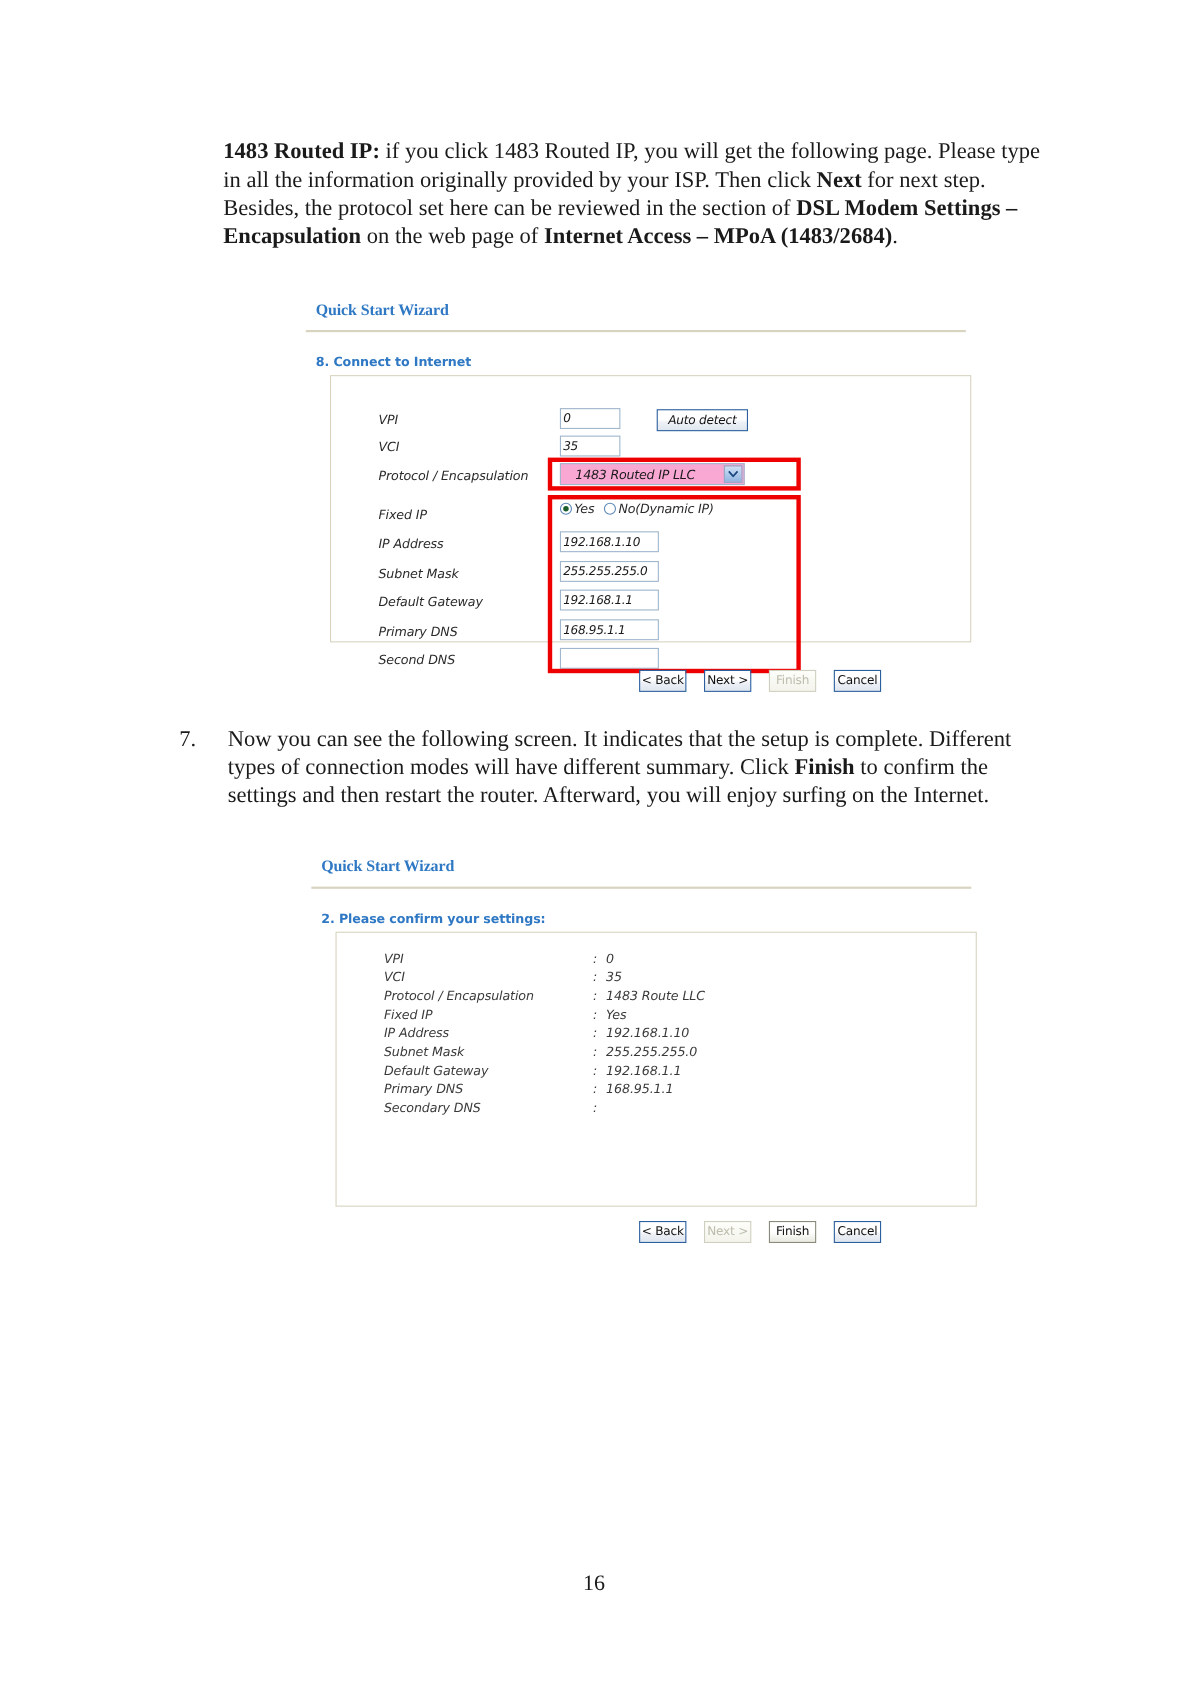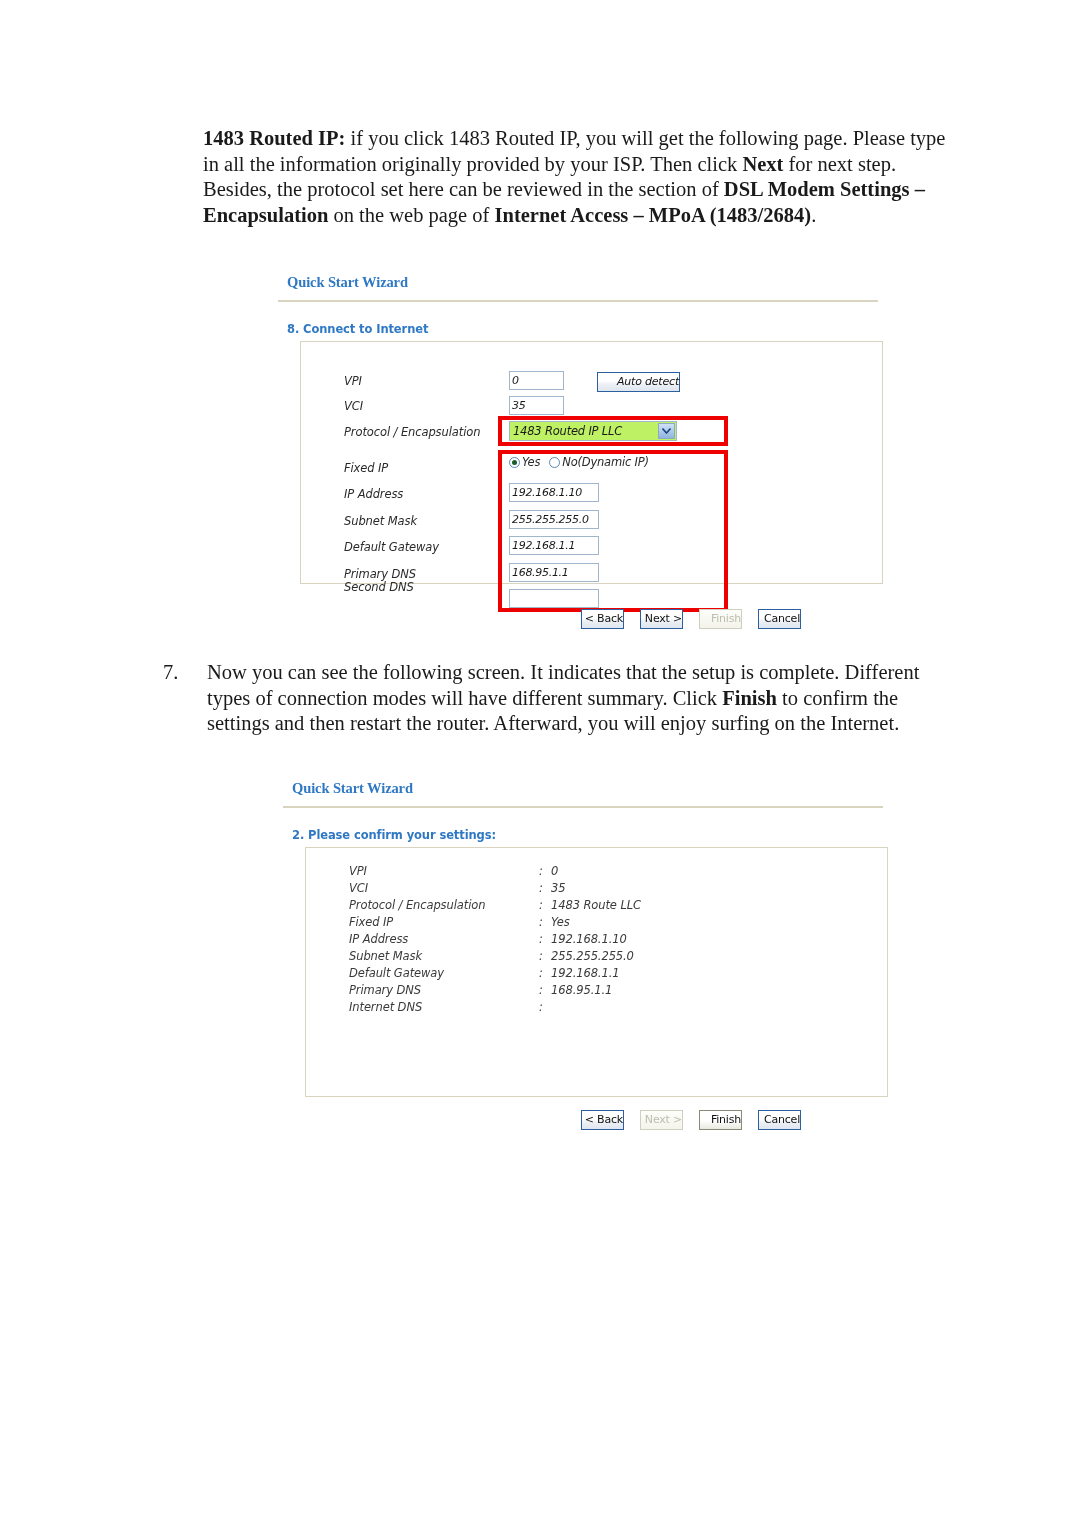--- a/index.html
+++ b/index.html
@@ -130,21 +130,21 @@
     letter-spacing: -0.3px;
   }
 
   .btn {
     box-sizing: border-box;
     border: 1px solid #2b5f9e;
     background: linear-gradient(#ffffff 0%, #ffffff 45%, #eef1f6 60%, #dfe6ef 100%);
     font-family: "DejaVu Sans", "Liberation Sans", sans-serif;
     font-size: 11px;
     color: #111111;
-    text-align: right;
+    text-align: center;
     line-height: 17px;
     height: 20px;
     letter-spacing: -0.2px;
     cursor: default;
   }
   .btn.gray-border {
     border: 1px solid #8a8a7a;
     background: linear-gradient(#ffffff 0%, #ffffff 50%, #e9e9e0 100%);
   }
   .btn.disabled {
@@ -158,27 +158,27 @@
     left: 296px;
     top: 30px;
     width: 83px;
   }
 
   
   .sel {
     position: absolute;
     box-sizing: border-box;
     border: 1px solid #9fb6cd;
-    background: #bef264;
+    background: #f9a8d4;
     height: 20px;
     width: 168px;
     font-size: 11.5px;
     color: #1a1a1a;
     line-height: 18px;
-    padding-left: 3px;
+    padding-left: 13px;
     letter-spacing: -0.2px;
     display: flex;
     align-items: center;
   }
   .sel-arrow {
     position: absolute;
     right: 1px;
     top: 1px;
     width: 17px;
     height: 16px;
@@ -298,21 +298,21 @@
 
       <div class="flabel" style="top:172px;">Subnet Mask</div>
       <div class="txt-input" style="left:208px; top:168px; width:90px;">255.255.255.0</div>
 
       <div class="flabel" style="top:198px;">Default Gateway</div>
       <div class="txt-input" style="left:208px; top:194px; width:90px;">192.168.1.1</div>
 
       <div class="flabel" style="top:225px;">Primary DNS</div>
       <div class="txt-input" style="left:208px; top:221px; width:90px;">168.95.1.1</div>
 
-      <div class="flabel" style="top:238px;">Second DNS</div>
+      <div class="flabel" style="top:251px;">Second DNS</div>
       <div class="txt-input" style="left:208px; top:247px; width:90px;"></div>
 
       <div class="redbox" style="left:197px; top:108px; width:230px; height:162px;"></div>
     </div>
 
     <div class="btnrow" style="left:303px; top:335px;">
       <div class="btn">&lt; Back</div>
       <div class="btn">Next &gt;</div>
       <div class="btn disabled">Finish</div>
       <div class="btn">Cancel</div>
@@ -366,28 +366,29 @@
         <span class="slabel">Default Gateway</span>
         <span class="scolon">:</span>
         <span class="sval">192.168.1.1</span>
       </div>
       <div class="srow" style="top:135px;">
         <span class="slabel">Primary DNS</span>
         <span class="scolon">:</span>
         <span class="sval">168.95.1.1</span>
       </div>
       <div class="srow" style="top:152px;">
-        <span class="slabel">Internet DNS</span>
+        <span class="slabel">Secondary DNS</span>
         <span class="scolon">:</span>
         <span class="sval"></span>
       </div>
     </div>
 
     <div class="btnrow" style="left:298px; top:330px;">
       <div class="btn">&lt; Back</div>
       <div class="btn disabled">Next &gt;</div>
       <div class="btn gray-border">Finish</div>
       <div class="btn">Cancel</div>
     </div>
   </div>
 
+  <div class="page-number">16</div>
 
 </div>
 
 </body></html>

